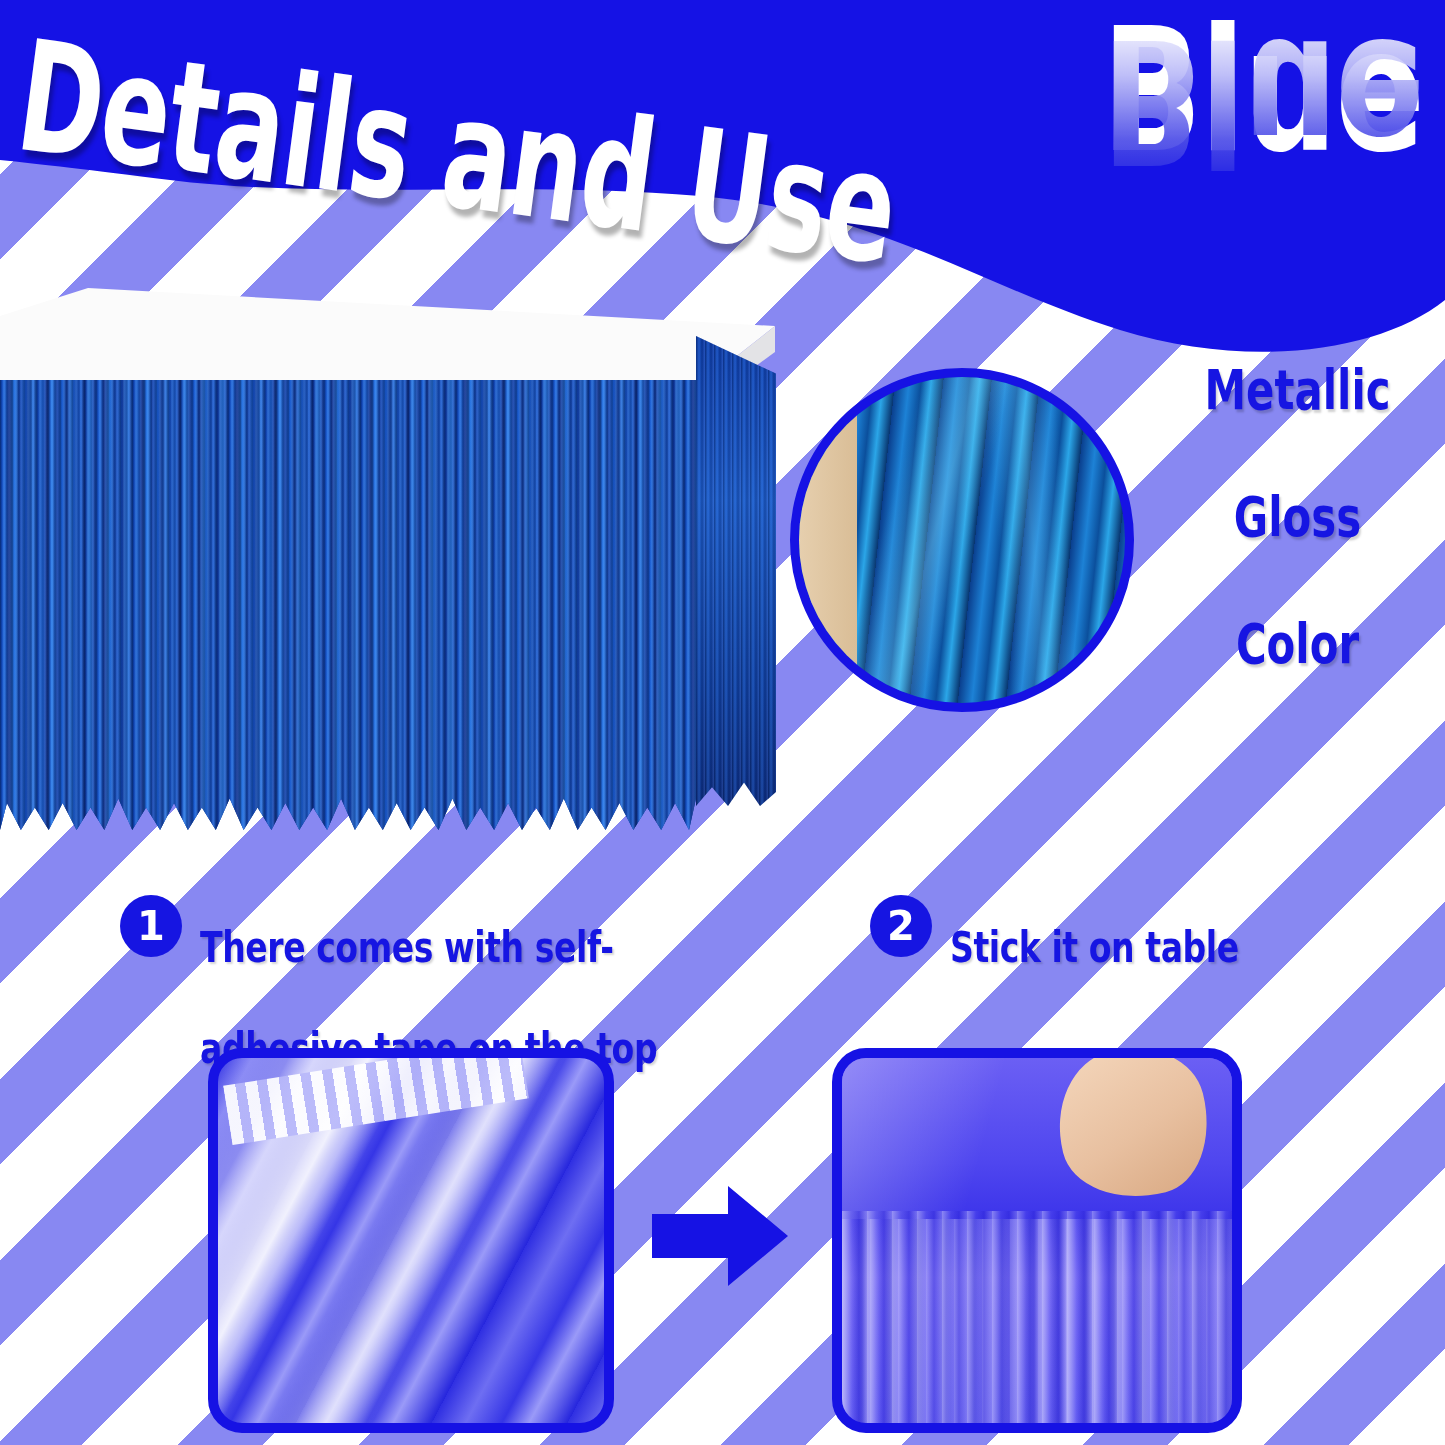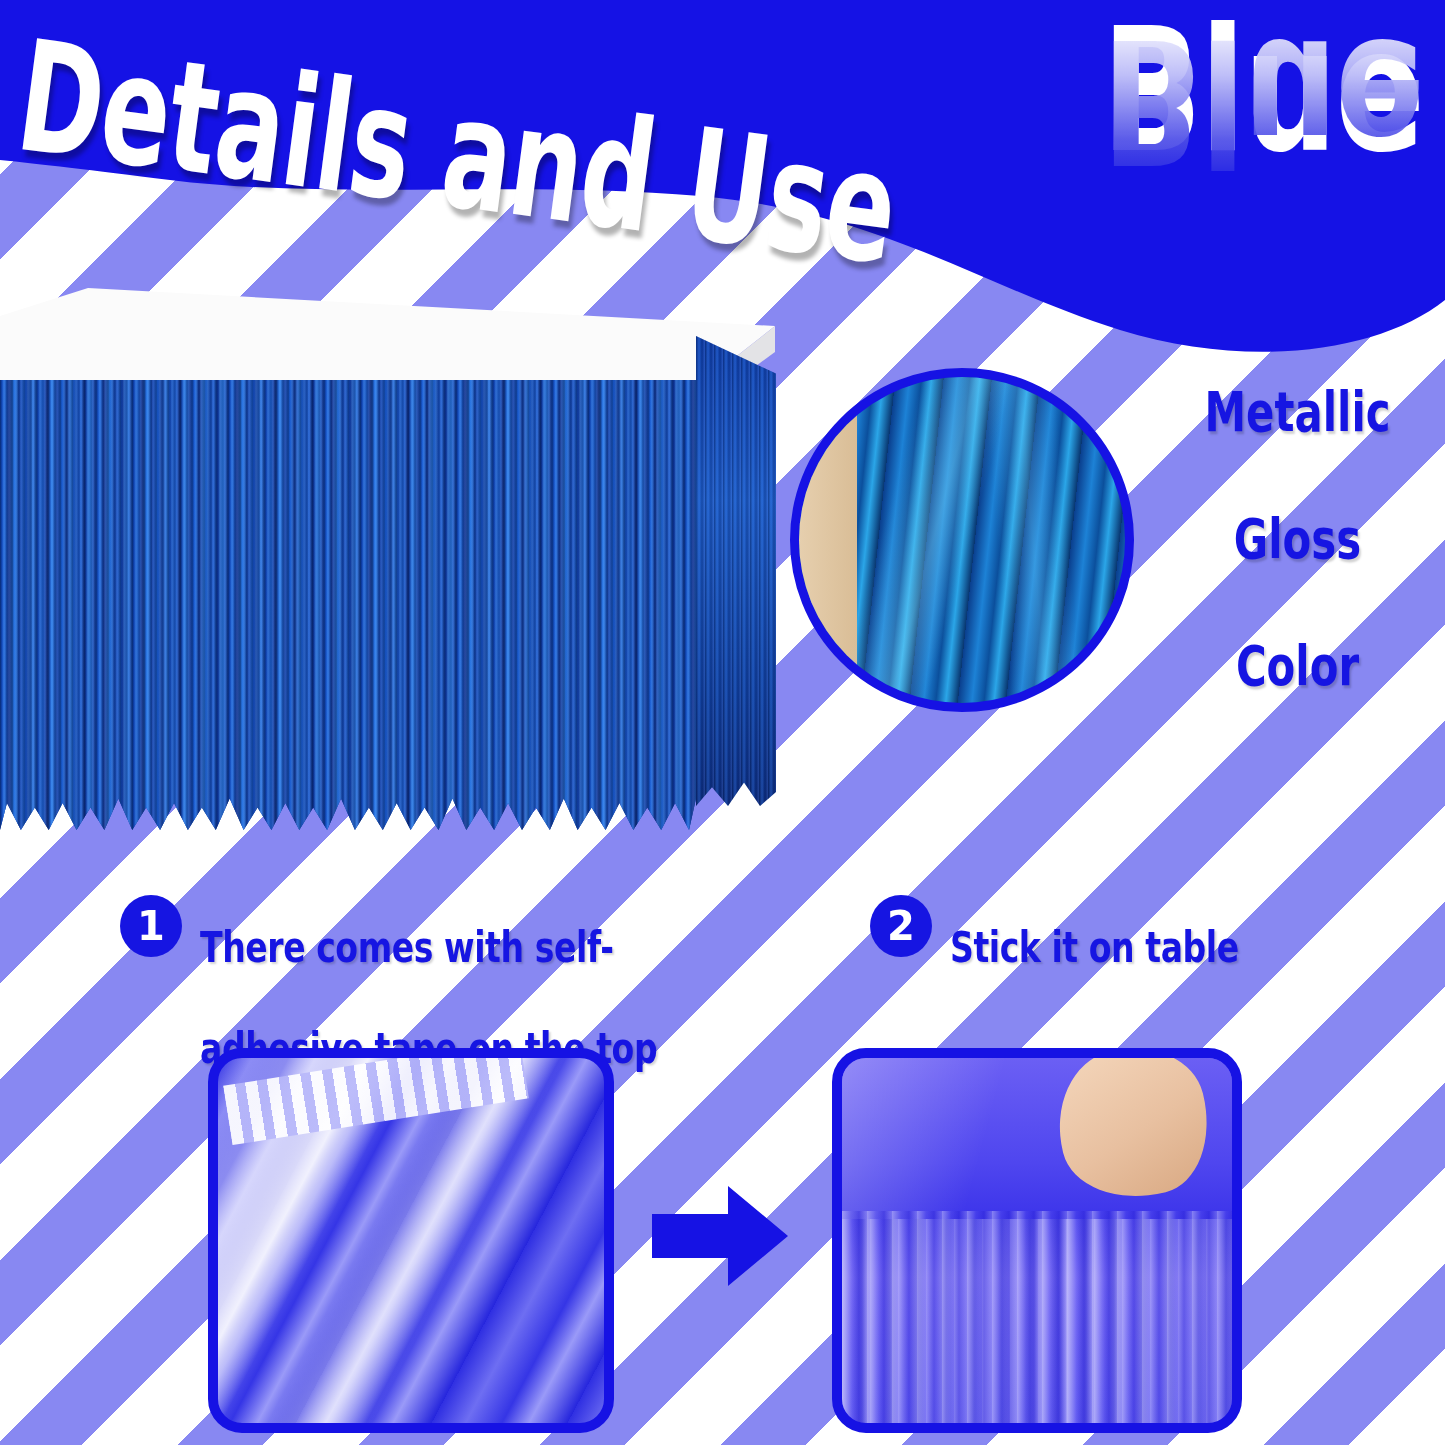--- a/index.html
+++ b/index.html
@@ -186,21 +186,21 @@
     inset: 0;
     background:
       linear-gradient(105deg, rgba(255,255,255,0.00) 30%, rgba(140,230,255,0.35) 43%, rgba(255,255,255,0.00) 52%),
       linear-gradient(85deg, rgba(255,255,255,0.00) 60%, rgba(120,215,255,0.28) 70%, rgba(255,255,255,0.00) 80%);
   }
 
   
   #features {
     position: absolute;
     left: 1160px;
-    top: 385px;
+    top: 363px;
     width: 275px;
   }
   #features .feature {
     display: block;
     color: #1615e2;
     font-family: "DejaVu Sans", sans-serif;
     font-weight: bold;
     font-size: 45px;
     line-height: 1.0;
     text-align: center;

